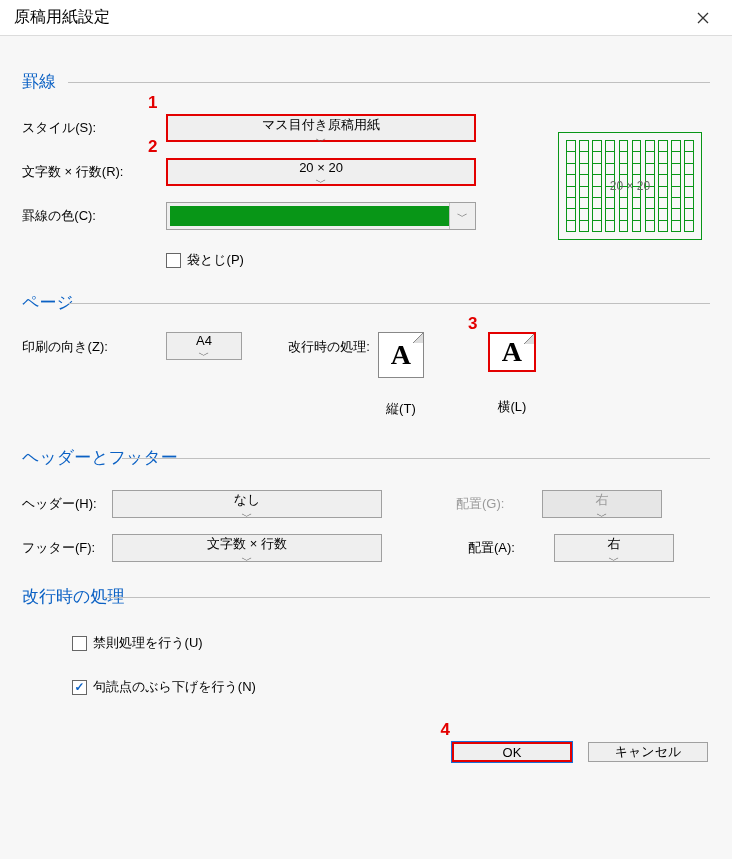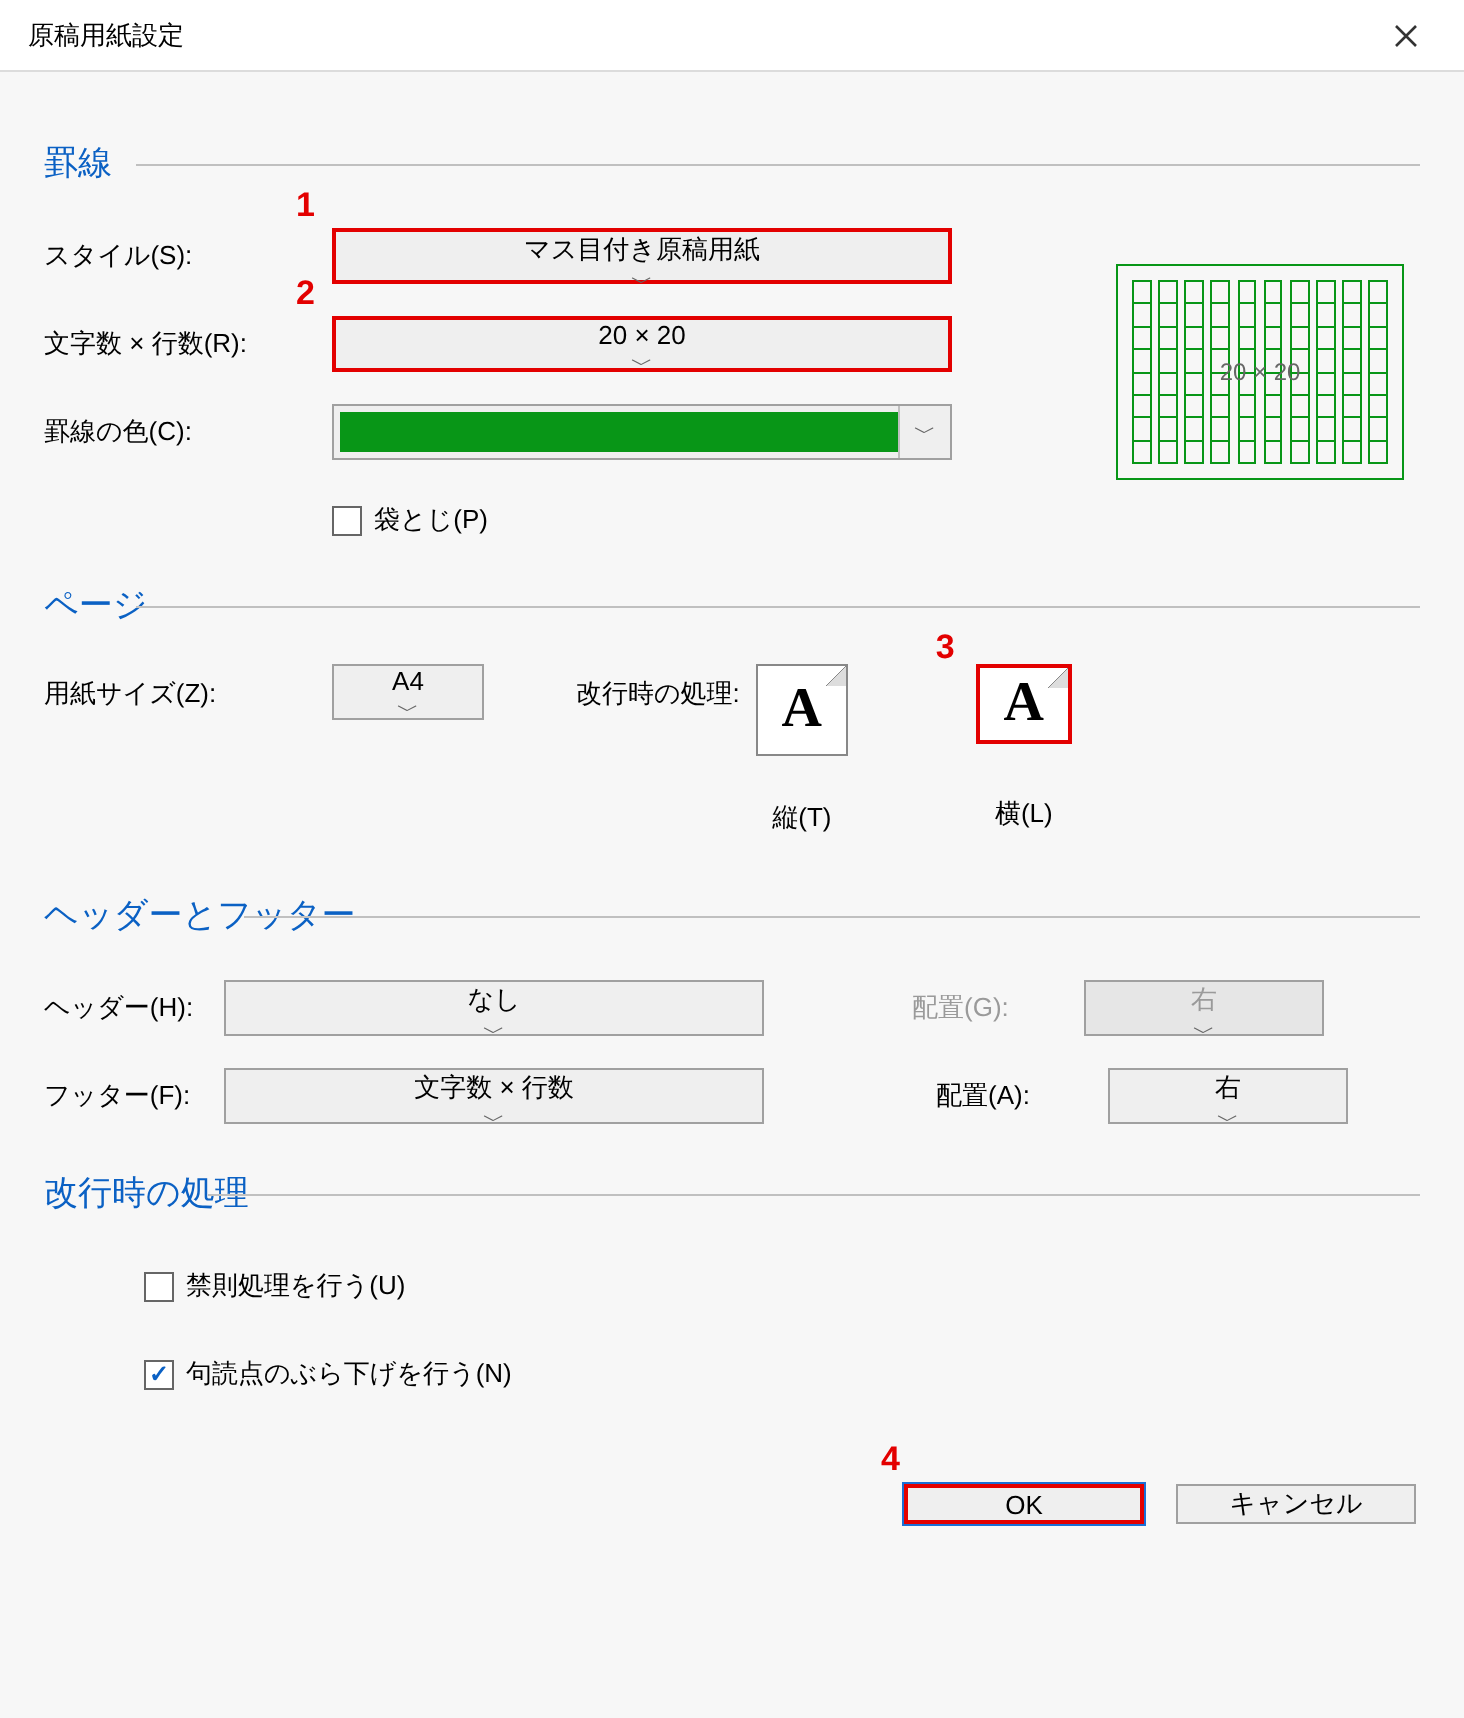--- a/index.html
+++ b/index.html
@@ -13,21 +13,21 @@
 }
 .titlebar {
   display: flex;
   justify-content: space-between;
   align-items: center;
   padding: 6px 14px;
   background: #fff;
   border-bottom: 1px solid #dcdcdc;
   height: 36px;
 }
-.titlebar .title { font-size: 13px; }
+.titlebar .title { font-size: 16px; }
 .titlebar .close {
   width: 30px; height: 30px;
   display: flex; align-items: center; justify-content: center;
   cursor: pointer;
 }
 .content { padding: 20px 22px 10px; }
 .group-label {
   color: #0b61c4;
   font-size: 17px;
   position: relative;
@@ -295,21 +295,21 @@
           <div class="cell"></div>
           <div class="cell"></div>
         </div>
     </div>
     <span class="preview-label">20 × 20</span>
   </div>
 
   <div class="group-label">ページ</div>
 
   <div class="row rel" style="align-items:flex-start;">
-    <div class="label" style="padding-top:6px;">用紙サイズ(Z):</div>
+    <div class="label" style="padding-top:6px;">印刷の向き(Z):</div>
     <div class="dropdown" style="width:76px;">
       <span>A4</span>
       <span class="chev">﹀</span>
     </div>
     <div style="width:46px;"></div>
     <div style="padding-top:6px;">改行時の処理:</div>
     <div style="width:8px;"></div>
     <div class="orient-wrap">
       <div class="orient-box">
         <span class="orient-A">A</span>

